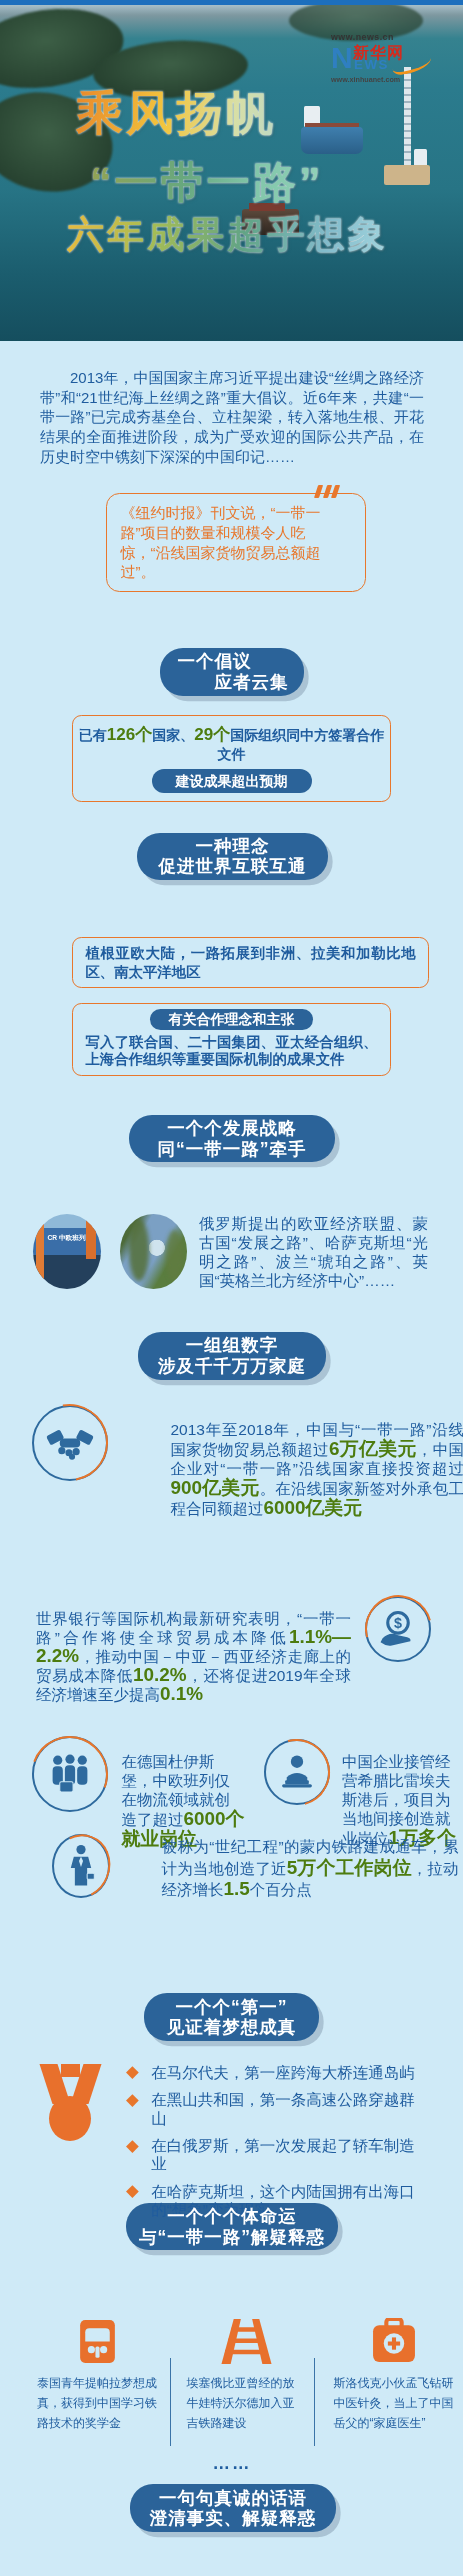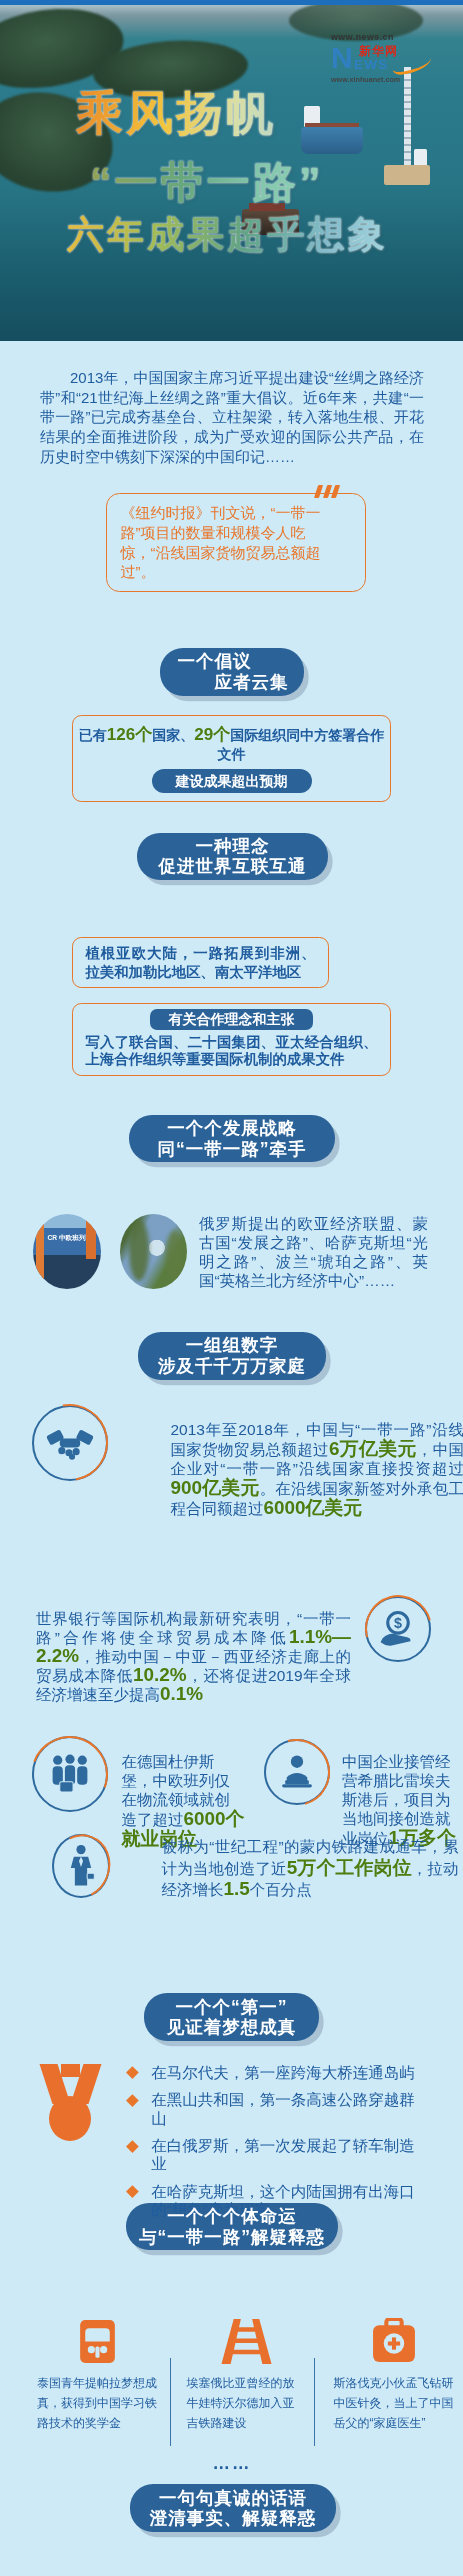--- a/index.html
+++ b/index.html
@@ -28,21 +28,21 @@
   .hero-title{position:absolute;font-weight:bold;letter-spacing:3.1px;
     -webkit-background-clip:text;background-clip:text;color:transparent;
     filter:drop-shadow(0 0 1px rgba(255,255,255,.95)) drop-shadow(1px 1.5px 1px rgba(40,80,90,.5));}
   .t1{left:76px;top:77px;font-size:47px;background-image:linear-gradient(100deg,#e8882a,#f2c53e 45%,#d8dfa6 78%,#bcd8c4);}
   .t2{left:90px;top:149px;font-size:43px;background-image:linear-gradient(100deg,#95a352,#68a87e 40%,#82c6aa 70%,#93d2ba);}
   .t3{left:67px;top:205px;font-size:37px;background-image:linear-gradient(100deg,#e9bb3e,#a3bc56 28%,#62a486 55%,#82bbcb 80%,#a3d5de);}
   .logo{position:absolute;right:25px;top:27px;width:108px;text-align:left;}
   .logo .u1{font-size:8.8px;color:#333;font-weight:bold;letter-spacing:0.5px;}
   .logo .row{position:relative;height:30px;margin-top:1px;}
   .logo .n{position:absolute;left:0;top:-2.1px;font-size:30px;font-weight:bold;color:#2f7fc1;}
-  .logo .name{position:absolute;left:28px;top:0;font-size:12px;font-weight:bold;color:#d42b1e;letter-spacing:1px;}
+  .logo .name{position:absolute;left:22px;top:0;font-size:16px;font-weight:bold;color:#d42b1e;letter-spacing:1px;}
   .logo .ews{position:absolute;left:23px;top:13.4px;font-size:13.4px;font-weight:bold;color:#2f7fc1;letter-spacing:1.5px;}
   .logo .swoosh{position:absolute;left:61px;top:15.5px;width:40px;height:11.3px;border-bottom:3.1px solid #f0941d;border-radius:0 0 90% 30%/0 0 100% 60%;transform:rotate(-10deg);}
   .logo .u2{font-size:7.2px;color:#444;font-weight:bold;margin-top:2.1px;}
   
   .main{height:2937px;overflow:hidden;background:#cfeaf7;position:relative;}
   .intro{margin:27px 40px 0;width:384px;font-size:15px;line-height:19.6px;color:#1f5c9e;text-align:justify;text-indent:2em;}
   .obox{border:1.5px solid #e8772c;border-radius:9.3px;background:transparent;}
   .nyt{margin:27px 0 0 106px;width:260px;border-radius:13.4px;padding:9.3px 13.4px;position:relative;box-sizing:border-box;}
   .nyt .txt{font-size:15px;line-height:19.6px;color:#e8772c;}
   .dashes{position:absolute;top:-9.3px;right:27px;display:flex;}
@@ -55,23 +55,23 @@
   .p1 .l2{text-align:right;padding-right:15.5px;}
   .p2{margin:31px 0 0 137px;width:191px;}
   .p3{margin:39px 0 0 129px;width:206px;}
   .p4{margin:42px 0 0 138px;width:188px;}
   .p5{margin:77px 0 0 144px;width:175px;}
   .p6{margin:36px 0 0 126px;width:212px;}
   .p7{margin:12.4px 0 0 130px;width:206px;}
   .ob1{margin:19.6px 0 0 72px;width:319px;padding:7.2px 0 7.2px;box-sizing:border-box;text-align:center;}
   .ob1 .line{font-size:14px;color:#1f5c9e;font-weight:bold;}
   .bluebadge{display:block;margin:5.2px auto 0;width:160px;background:#2b6399;border-radius:15.5px;color:#fff;font-size:14px;font-weight:bold;line-height:24px;text-align:center;}
-  .ob2{margin:57px 0 0 72px;width:257px;padding:6.2px 12.4px;box-sizing:border-box;font-size:14.4px;line-height:18.5px;color:#1f5c9e;font-weight:bold;text-align:justify;}
+  .ob2{margin:57px 0 0 72px;width:357px;padding:6.2px 12.4px;box-sizing:border-box;font-size:14.4px;line-height:18.5px;color:#1f5c9e;font-weight:bold;text-align:justify;}
   .ob3{margin:14.4px 0 0 72px;width:319px;padding:5.2px 12.4px 6.2px;box-sizing:border-box;}
-  .ob3 .bluebadge{margin:0 auto;width:163px;line-height:20.6px;border-radius:7px;}
+  .ob3 .bluebadge{margin:0 auto;width:163px;line-height:20.6px;}
   .ob3 .txt{margin-top:4.1px;font-size:14.4px;line-height:17.5px;color:#1f5c9e;font-weight:bold;text-align:justify;}
   .hl{color:#4d7c0f;font-weight:bold;font-size:1.22em;}
   
   .strow{margin-top:52px;display:flex;align-items:flex-start;}
   .cphoto{border-radius:50%;overflow:hidden;position:relative;flex:none;}
   .cp1{margin-left:33px;width:68px;height:75px;background:
       linear-gradient(180deg,#8fb9d8 0 18%,#3a6ea8 18% 55%,#24405c 55% 100%);}
   .cp1 .post{position:absolute;left:3.1px;top:0;width:8.2px;height:100%;background:#e07b35;}
   .cp1 .post2{position:absolute;right:5.2px;top:0;width:10.3px;height:60%;background:#d86f2e;}
   .cp1 .lbl{position:absolute;left:14.4px;top:19.6px;font-size:6.7px;color:#fff;font-weight:bold;white-space:nowrap;}

